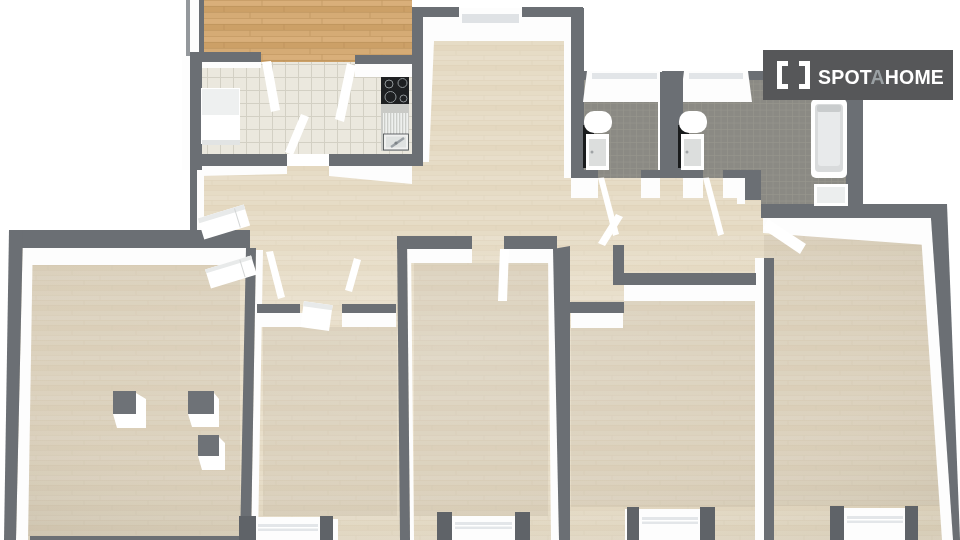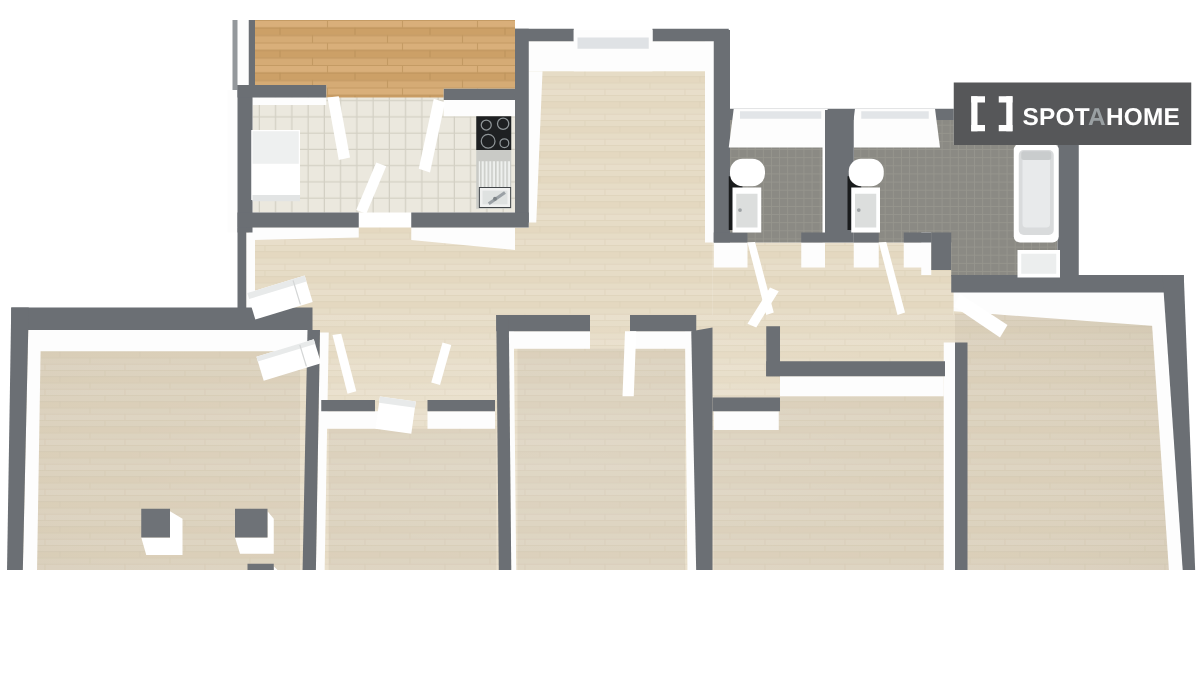--- a/index.html
+++ b/index.html
@@ -1,16 +1,16 @@
 <!DOCTYPE html>
 <html><head>
 <meta charset="utf-8">
 <style>
 html,body{margin:0;padding:0;background:#ffffff;}
-#stage{width:960px;height:440px;position:relative;overflow:hidden;font-family:"Liberation Sans",sans-serif;margin-top:16px;}
+#stage{width:960px;height:540px;position:relative;overflow:hidden;font-family:"Liberation Sans",sans-serif;}
 </style>
 </head>
 <body>
 <div id="stage">
 <svg width="960" height="540" viewBox="0 0 960 540" xmlns="http://www.w3.org/2000/svg">
 <defs>
 <pattern id="wd" width="64" height="20" patternUnits="userSpaceOnUse">
   <rect width="64" height="20" fill="#e6dcc6"></rect>
   <rect y="5" width="64" height="5" fill="#e4d8c0"></rect>
   <rect y="15" width="64" height="5" fill="#e8deca"></rect>

